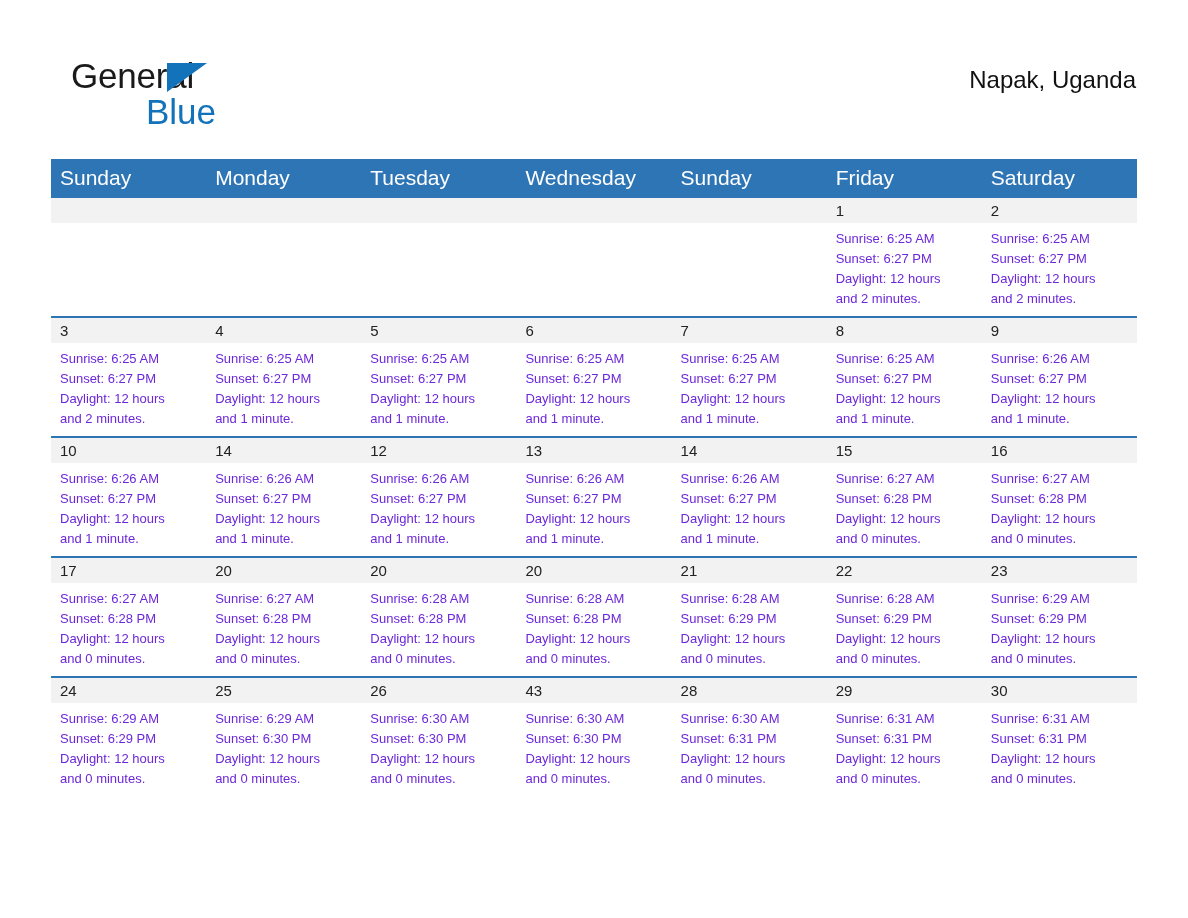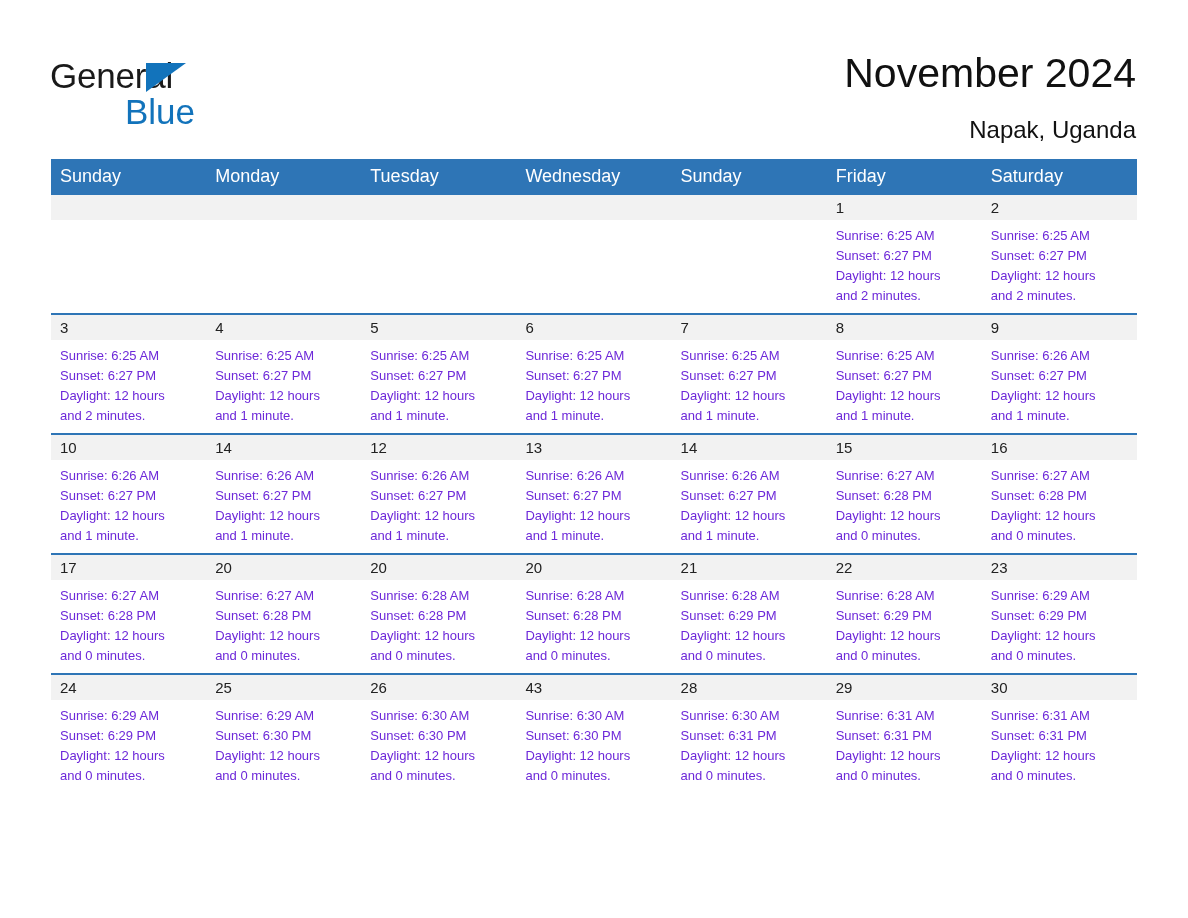--- a/index.html
+++ b/index.html
@@ -26,21 +26,21 @@
   .masthead {
     position: absolute;
     left: 0;
     top: 0;
     width: 1188px;
     height: 158px;
   }
 
   .brand {
     position: absolute;
-    left: 50px;
+    left: 71px;
     top: 56px;
     width: 300px;
     height: 80px;
   }
   .brand-line1 {
     position: relative;
     height: 40px;
     line-height: 40px;
     font-size: 35px;
     color: #1a1a1a;
@@ -97,21 +97,21 @@
     position: absolute;
     left: 51px;
     top: 159px;
     width: 1086px;
     border-collapse: collapse;
     table-layout: fixed;
   }
   .calendar th {
     background: #2e75b6;
     color: #ffffff;
-    font-size: 18px;
+    font-size: 21px;
     font-weight: normal;
     text-align: left;
     padding: 7px 0 8px 9px;
     height: 16px;
     border: none;
   }
   .calendar col { width: 155.14px; }
 
   .daycell {
     vertical-align: top;
@@ -152,21 +152,20 @@
 
     <div class="brand">
       <div class="brand-line1">
         <span class="brand-general">General</span>
         <span class="brand-flag"></span>
       </div>
       <div class="brand-line2">Blue</div>
     </div>
 
     <div class="title-block">
-      <div class="month-title">November 2024</div>
       <div class="location-title">Napak, Uganda</div>
     </div>
 
   </div>
 
   <table class="calendar">
     <colgroup>
       <col>
         <col>
         <col>

